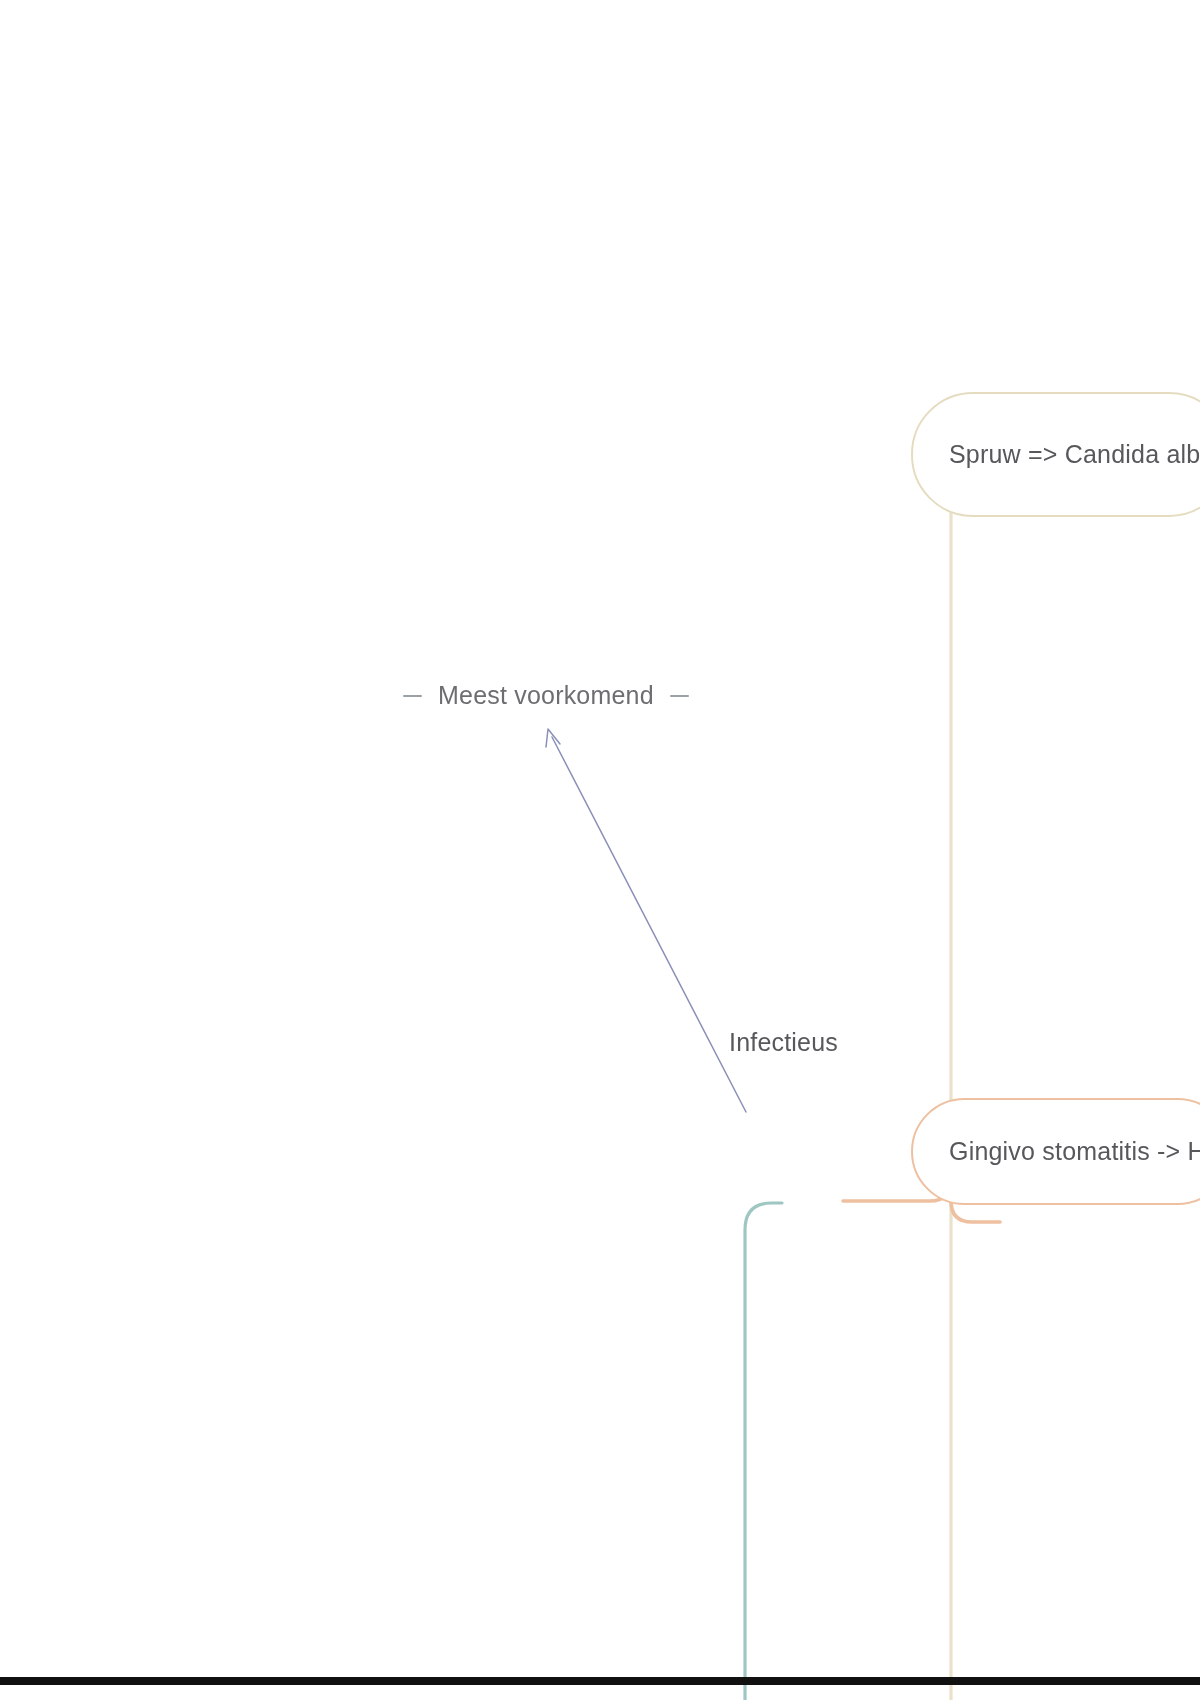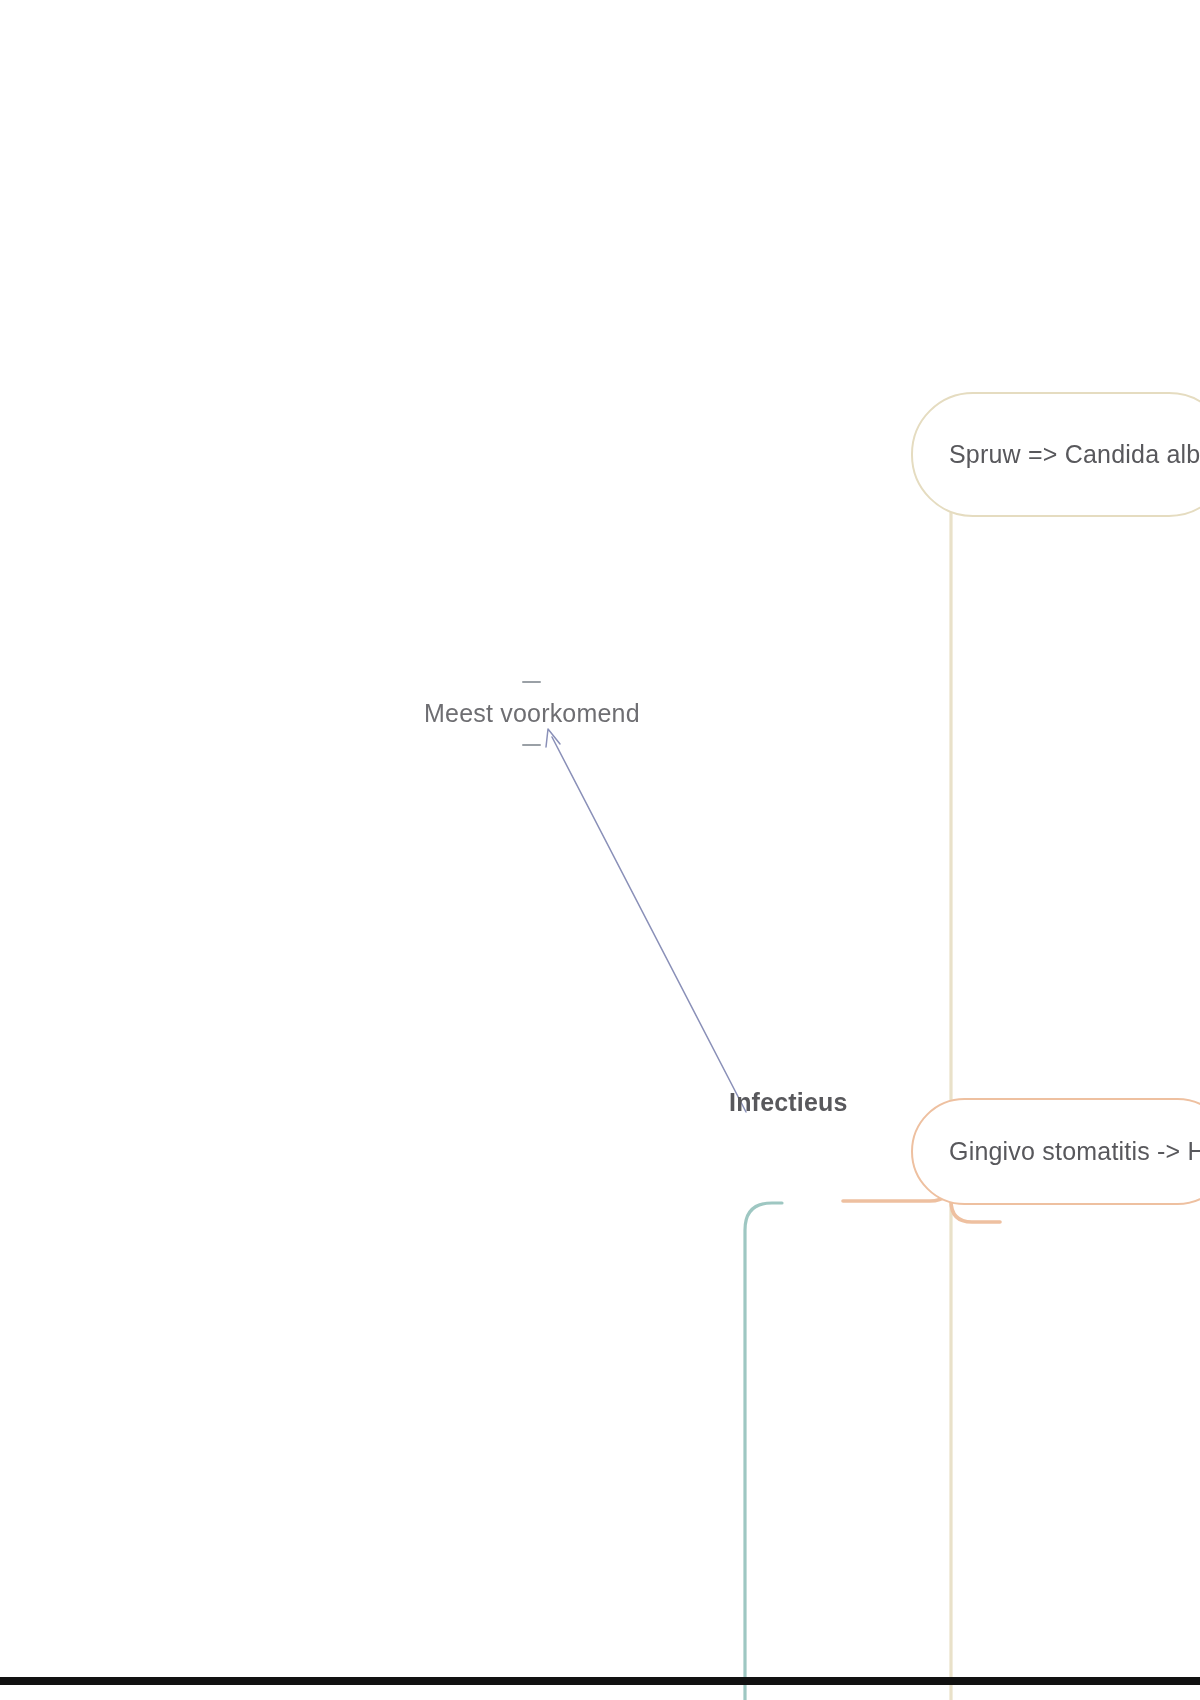--- a/index.html
+++ b/index.html
@@ -118,27 +118,27 @@
     <path d="M 843 1201 L 930 1201 Q 951 1201 951 1180" fill="none" stroke="#eec0a0" stroke-width="3.6" stroke-linecap="round"></path>
 
     <path d="M 951 1201 Q 951 1222 972 1222 L 1000 1222" fill="none" stroke="#eec0a0" stroke-width="3.6" stroke-linecap="round"></path>
 
     <g>
       <path d="M 746 1112 L 552 737" fill="none" stroke="#8a90b8" stroke-width="1.5" stroke-linecap="round"></path>
       <path d="M 548 729 L 560 744 M 548 729 L 546 747" fill="none" stroke="#8a90b8" stroke-width="1.5" stroke-linecap="round" stroke-linejoin="round"></path>
     </g>
   </svg>
 
-  <div class="float-topic" style="left:424px; top:681px;flex-direction:column;">
+  <div class="float-topic" style="left:403px; top:681px;">
     <span class="dash"></span>
     <span class="topic-text">Meest voorkomend</span>
     <span class="dash"></span>
   </div>
 
-  <div class="plain-topic" style="left:729px; top:1088px;font-weight:bold;">Infectieus</div>
+  <div class="plain-topic" style="left:729px; top:1028px;">Infectieus</div>
 
   <div class="box-topic cream" style="left:911px; top:392px; width:320px; height:125px;">
     <span class="label">Spruw =&gt; Candida albic</span>
   </div>
 
   <div class="box-topic peach" style="left:911px; top:1098px; width:320px; height:107px;">
     <span class="label">Gingivo stomatitis -&gt; He</span>
   </div>
 
   <div class="page-edge" style="top:1677px;"></div>

